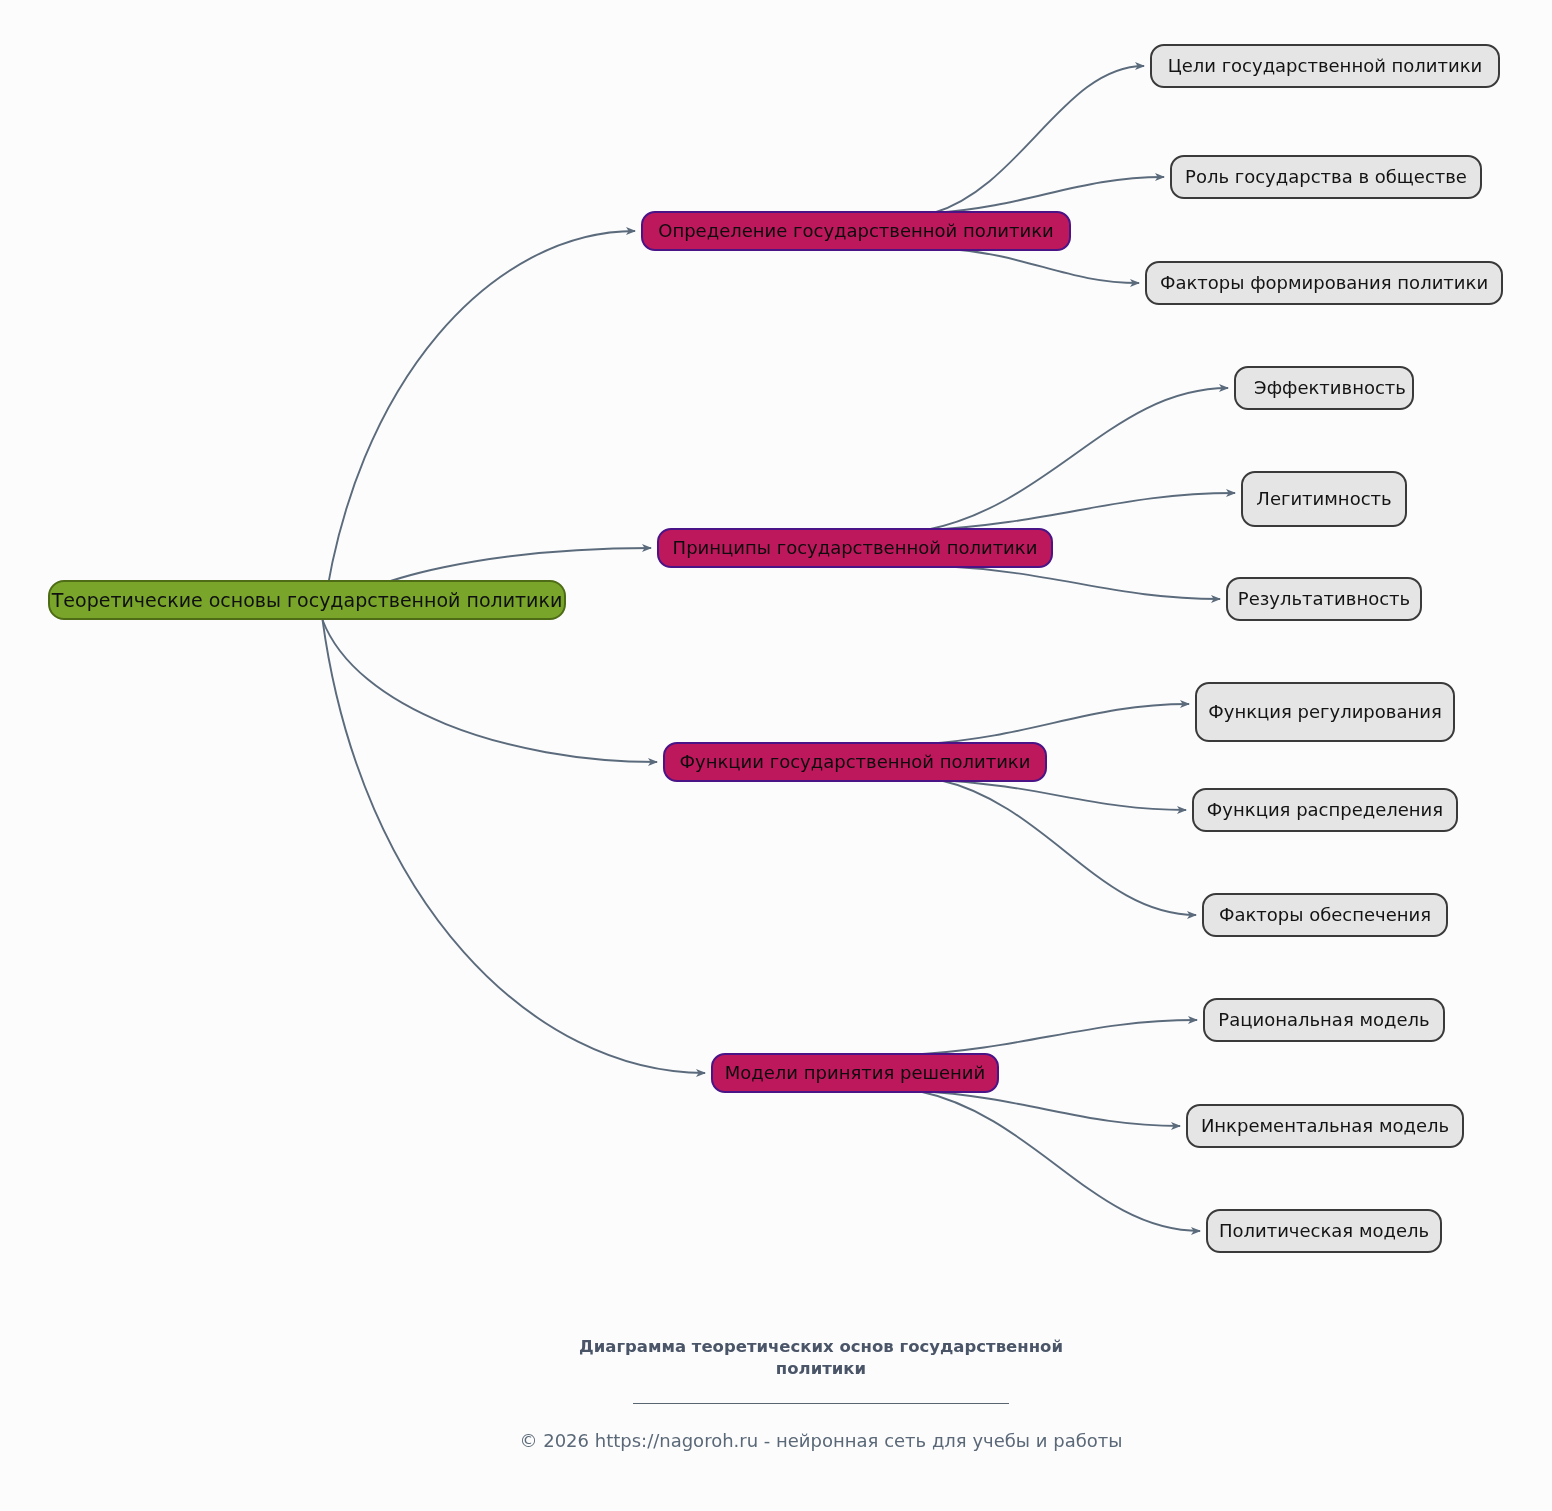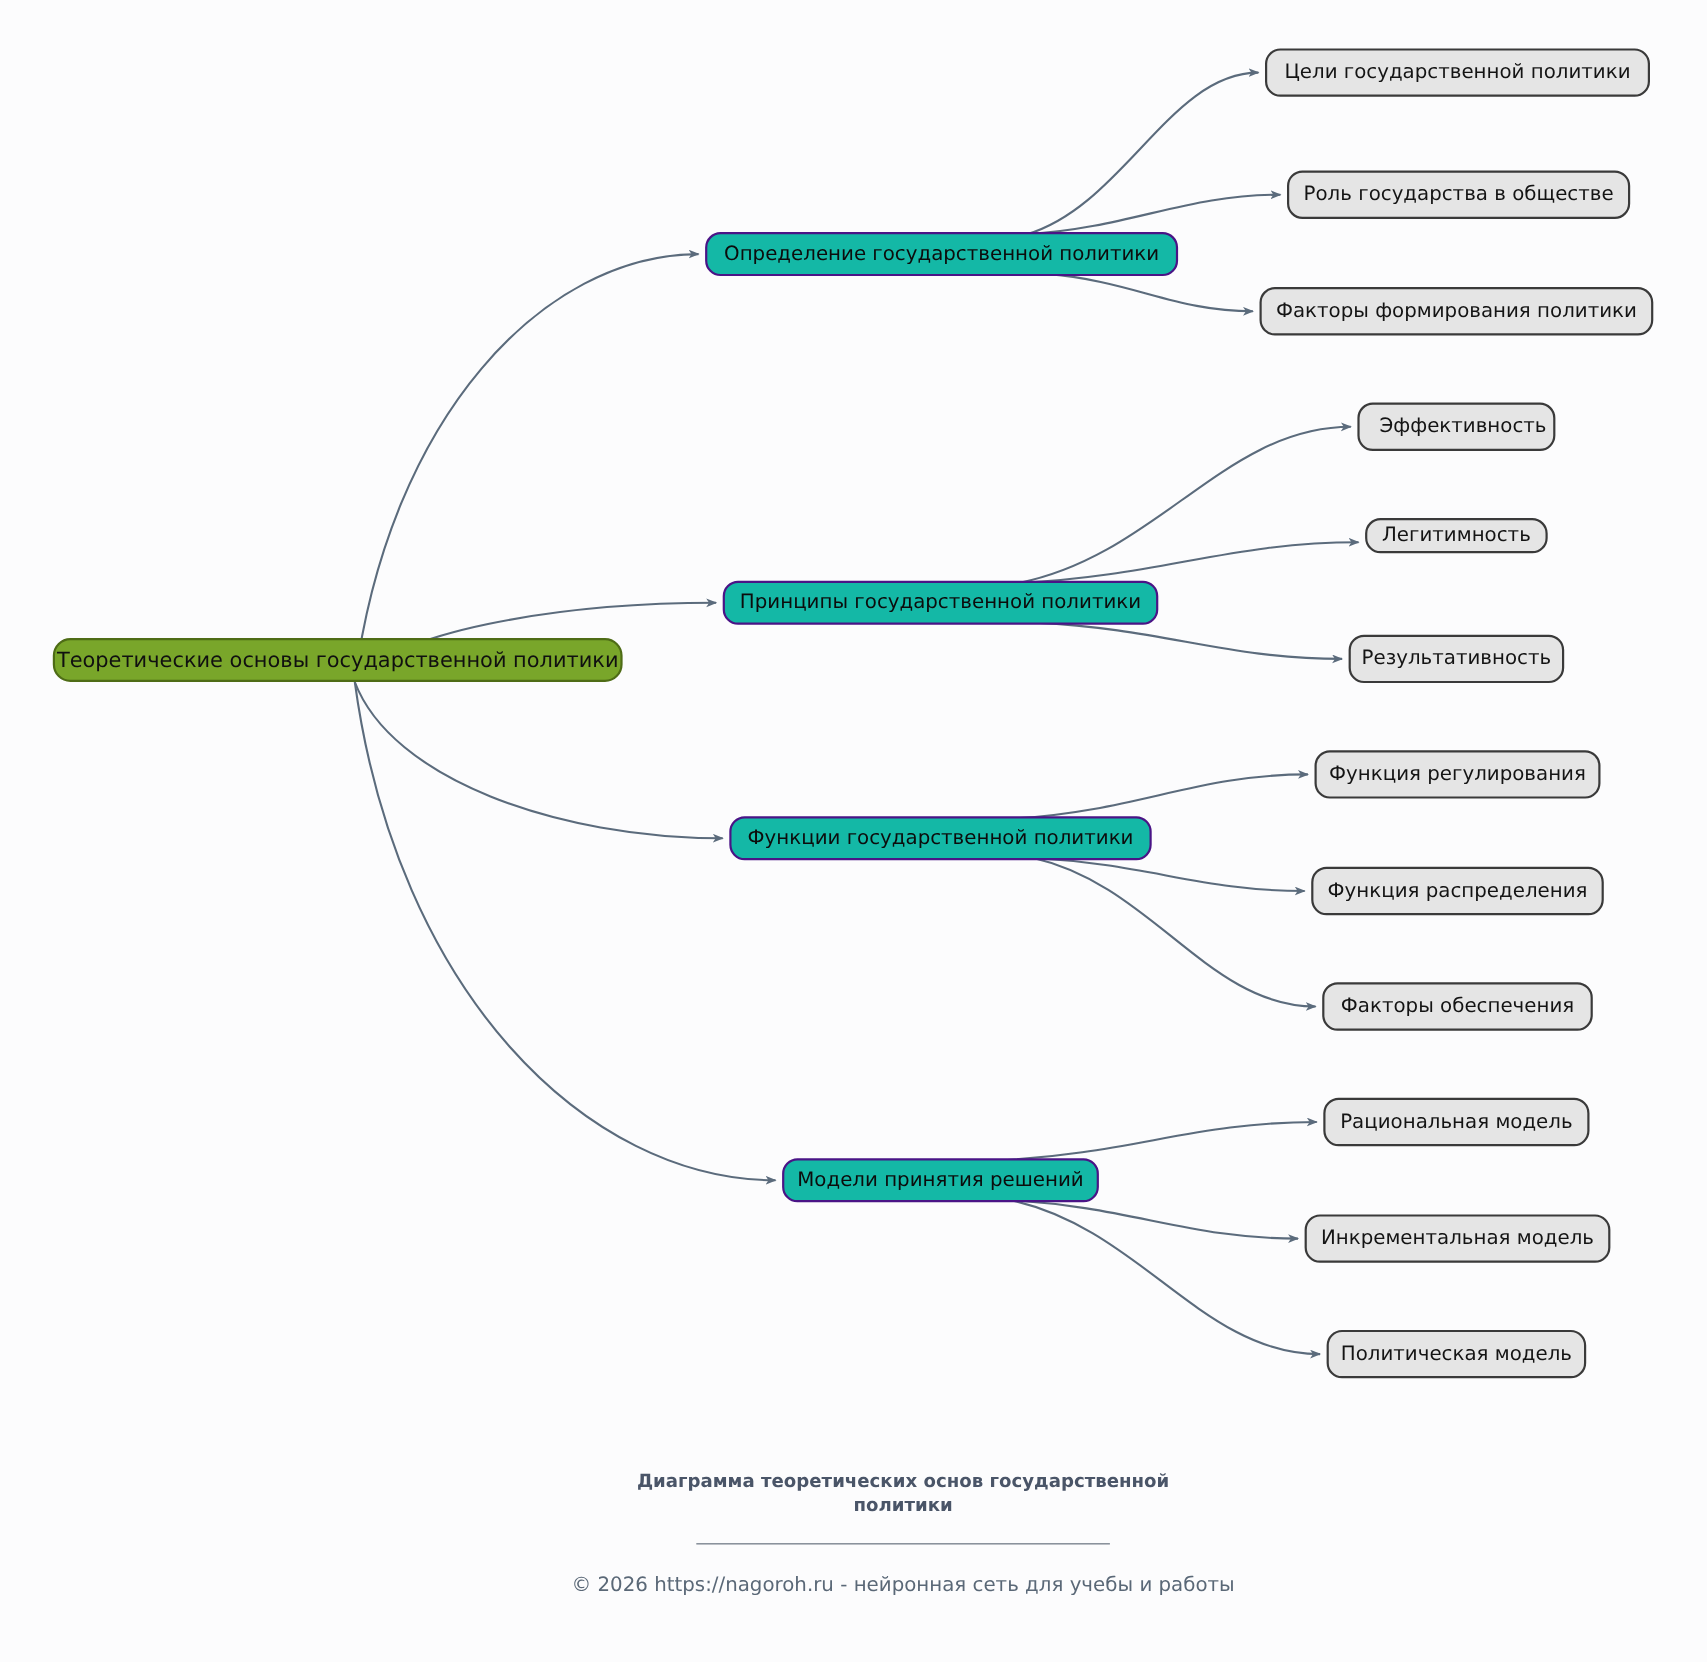--- a/index.html
+++ b/index.html
@@ -39,21 +39,21 @@
     line-height: 1.1;
   }
   .node-root {
     background: #79a62a;
     border: 2px solid #4e6c16;
     color: #101010;
     font-size: 19px;
     border-radius: 16px;
   }
   .node-branch {
-    background: #14b8a6;
+    background: #be185d;
     border: 2px solid #4a1486;
     color: #0c0c0c;
     font-size: 18px;
     border-radius: 14px;
   }
   .node-leaf {
     background: #e5e5e5;
     border: 2px solid #3a3a3a;
     color: #141414;
     font-size: 18px;
@@ -131,30 +131,30 @@
       </div>
       <div class="node node-leaf" style="left: 1145px; top: 261px; width: 358px; height: 44px;">
         <span>Факторы формирования политики</span>
       </div>
       <div class="node node-branch" style="left: 657px; top: 528px; width: 396px; height: 40px;">
         <span>Принципы государственной политики</span>
       </div>
       <div class="node node-leaf" style="left: 1234px; top: 366px; width: 180px; height: 44px; padding-left: 12px;">
         <span>Эффективность</span>
       </div>
-      <div class="node node-leaf" style="left: 1241px; top: 471px; width: 166px; height: 32px; text-align: center;">
+      <div class="node node-leaf" style="left: 1241px; top: 471px; width: 166px; height: 56px; text-align: center;">
         <span>Легитимность</span>
       </div>
       <div class="node node-leaf" style="left: 1226px; top: 577px; width: 196px; height: 44px;">
         <span>Результативность</span>
       </div>
       <div class="node node-branch" style="left: 663px; top: 742px; width: 384px; height: 40px;">
         <span>Функции государственной политики</span>
       </div>
-      <div class="node node-leaf" style="left: 1195px; top: 682px; width: 260px; height: 44px; align-items: center;">
+      <div class="node node-leaf" style="left: 1195px; top: 682px; width: 260px; height: 60px; align-items: center;">
         <span>Функция регулирования</span>
       </div>
       <div class="node node-leaf" style="left: 1192px; top: 788px; width: 266px; height: 44px;">
         <span>Функция распределения</span>
       </div>
       <div class="node node-leaf" style="left: 1202px; top: 893px; width: 246px; height: 44px;">
         <span>Факторы обеспечения</span>
       </div>
       <div class="node node-branch" style="left: 711px; top: 1053px; width: 288px; height: 40px;">
         <span>Модели принятия решений</span>

